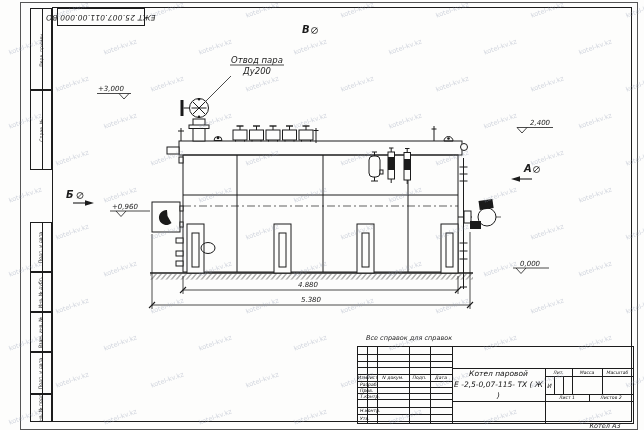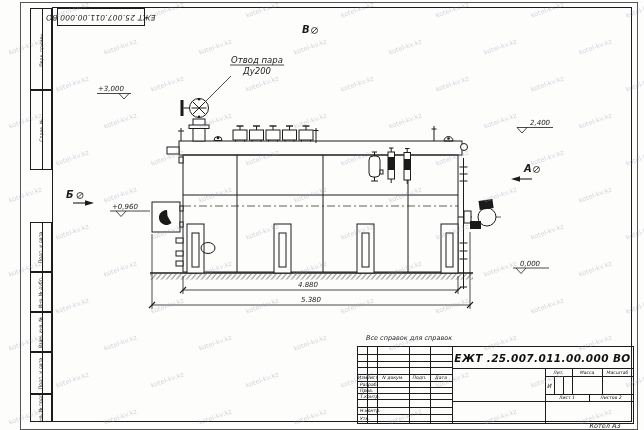--- a/index.html
+++ b/index.html
@@ -325,22 +325,25 @@
     <div class="cell tiny" style="left:19px;top:27px;width:32px;height:7px;">N докум.</div>
     <div class="cell tiny" style="left:51px;top:27px;width:21px;height:7px;">Подп.</div>
     <div class="cell tiny" style="left:72px;top:27px;width:22px;height:7px;">Дата</div>
 
     <div class="cell rowlab lft" style="left:0;top:34px;width:40px;height:6px;">Разраб.</div>
     <div class="cell rowlab lft" style="left:0;top:40px;width:40px;height:6px;">Пров.</div>
     <div class="cell rowlab lft" style="left:0;top:46px;width:40px;height:6px;">Т.контр.</div>
     <div class="cell rowlab lft" style="left:0;top:60px;width:40px;height:7px;">Н.контр.</div>
     <div class="cell rowlab lft" style="left:0;top:67px;width:40px;height:8px;">Утв.</div>
 
-    <div class="cell doc-num" style="left:94px;top:0;width:181px;height:21px;">ЕЖТ .25.007.011.00.000  ВО</div>
-
+
+    <div class="cell nm" style="left:94px;top:21px;width:93px;height:33px;">
+      <span>Котел паровой</span>
+      <span>Е -2,5-0,07-115- ТХ ( Ж )</span>
+    </div>
 
     <div class="cell tiny" style="left:187px;top:21px;width:27px;height:8px;">Лит.</div>
     <div class="cell tiny" style="left:214px;top:21px;width:30px;height:8px;">Масса</div>
     <div class="cell tiny" style="left:244px;top:21px;width:31px;height:8px;">Масштаб</div>
     <div class="cell" style="left:187px;top:29px;width:9px;height:18px;font-size:6px;">И</div>
     <div class="cell" style="left:244px;top:29px;width:31px;height:18px;font-size:8px;padding-left:36px;">1:25</div>
     <div class="cell tiny" style="left:187px;top:47px;width:44px;height:7px;">Лист 1</div>
     <div class="cell tiny" style="left:231px;top:47px;width:44px;height:7px;">Листов 2</div>
 
   </div>

